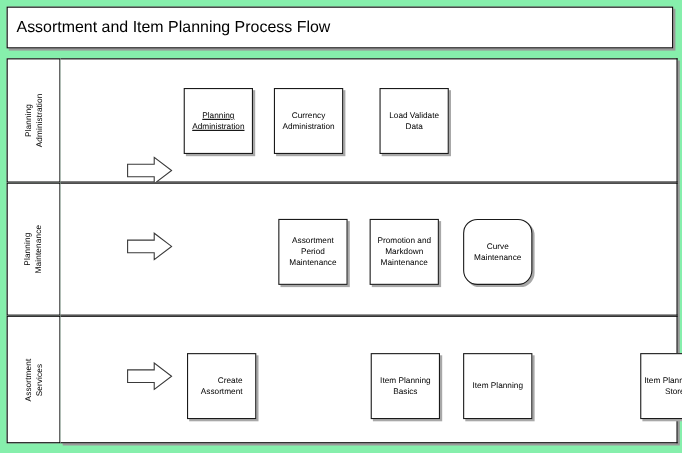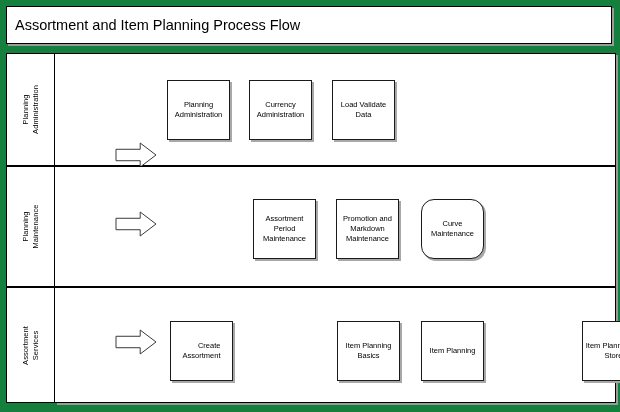--- a/index.html
+++ b/index.html
@@ -12,21 +12,21 @@
     height: 412px;
     font-family: "Liberation Sans", sans-serif;
     color: #000000;
     overflow: hidden;
   }
 
   #canvas {
     position: relative;
     width: 620px;
     height: 412px;
-    background: #15803d;
+    background: #86efac;
   }
 
   
   .title-box {
     position: absolute;
     left: 6px;
     top: 6px;
     width: 606px;
     height: 38px;
     border: 1px solid #000000;
@@ -128,29 +128,29 @@
         <div class="lane-label-cell">
           <div class="lane-label-text">Planning
 Administration</div>
         </div>
         <div class="lane-content-cell">
           <div class="block-arrow" style="left: 60px; top: 88px; width: 42px; height: 26px;">
             <svg width="42" height="26" viewBox="0 0 42 26">
               <polygon points="1,7.280000000000001 25.2,7.280000000000001 25.2,1 41,13 25.2,25 25.2,18.72 1,18.72" fill="#ffffff" stroke="#3a3a3a" stroke-width="1" stroke-linejoin="miter"></polygon>
             </svg>
           </div>
-          <div class="pbox" style="left: 112px; top: 26px; width: 63px; height: 60px;">
+          <div class="pbox" style="left: 112px; top: 26px; width: 63px; height: 60px; text-decoration: underline;">
             <div class="pbox-label">Planning
 Administration</div>
           </div>
           <div class="pbox" style="left: 194px; top: 26px; width: 63px; height: 60px;">
             <div class="pbox-label">Currency
 Administration</div>
           </div>
-          <div class="pbox" style="left: 277px; top: 26px; width: 63px; height: 60px;">
+          <div class="pbox" style="left: 290px; top: 26px; width: 63px; height: 60px;">
             <div class="pbox-label">Load Validate
 Data</div>
           </div>
         </div>
       </div>
       <div class="lane" style="top: 166px; height: 121px; width: 610px;">
         <div class="lane-label-cell">
           <div class="lane-label-text">Planning
 Maintenance</div>
         </div>

